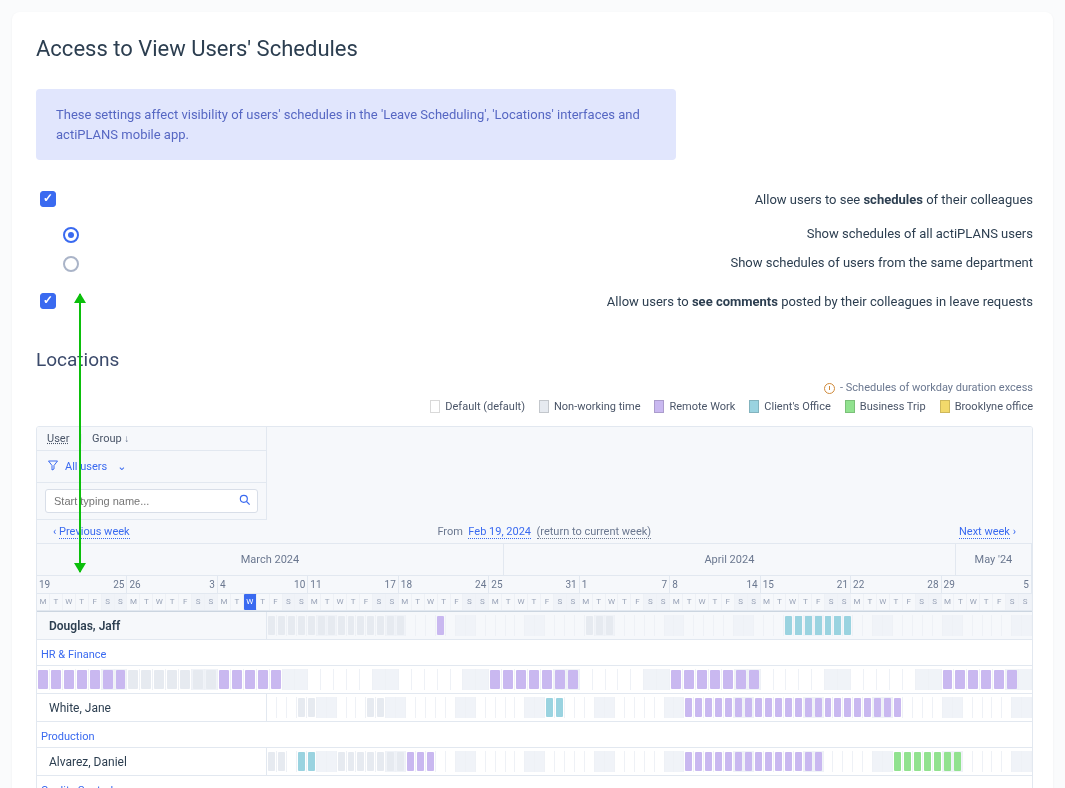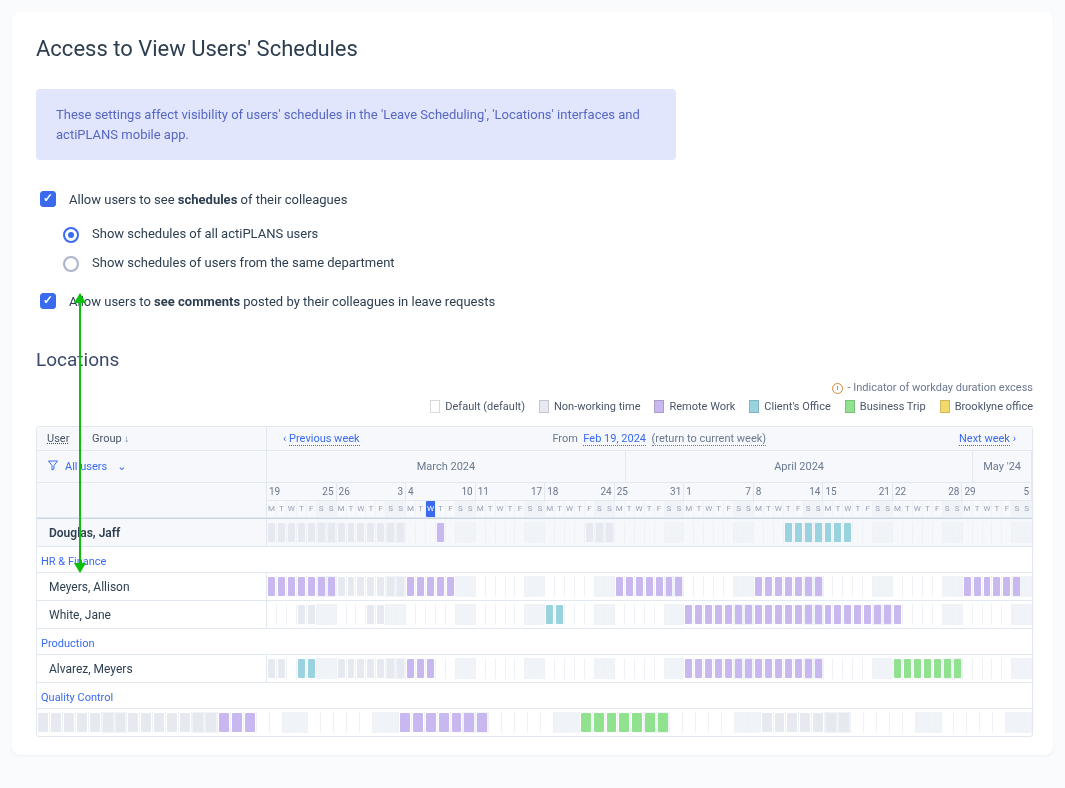--- a/index.html
+++ b/index.html
@@ -39,20 +39,21 @@
     font-size: 13px;
     line-height: 1.5;
     max-width: 640px;
     margin-bottom: 28px;
   }
   .setting-row {
     display: flex;
     align-items: center;
     gap: 10px;
     margin-bottom: 14px;
+    justify-content: space-between;
   }
   .setting-row.sub { margin-left: 22px; margin-bottom: 10px; }
   .setting-row.sub:last-of-type { margin-bottom: 20px; }
   input[type="checkbox"].cb {
     appearance: none;
     width: 16px; height: 16px;
     border: 1px solid #3a6af0;
     border-radius: 3px;
     background: #3a6af0;
     position: relative;
@@ -130,20 +131,21 @@
   .sched {
     border: 1px solid #e2e8f0;
     border-radius: 3px;
     overflow: hidden;
     font-size: 11px;
   }
   .sched-top {
     display: flex;
     background: #f6f8fb;
     border-bottom: 1px solid #e2e8f0;
+    flex-direction: column;
   }
   .left-col {
     width: 230px;
     flex-shrink: 0;
     border-right: 1px solid #e2e8f0;
   }
   .right-col {
     flex: 1;
     min-width: 0;
   }
@@ -351,21 +353,21 @@
     <input type="checkbox" class="cb" checked="" style="">
     <label>
       <span>Allow users to </span><b>see comments</b><span> posted by their colleagues in leave requests</span>
     </label>
   </div>
 
   <h2>Locations</h2>
 
   <div class="excess-row">
     <span class="clock-icon"></span>
-    <span>- Indicator of workday duration excess</span>
+    <span>- Schedules of workday duration excess</span>
   </div>
 
   <div class="legend" id="legend"><span class="legend-item">
         <span class="swatch" style="background: rgb(255, 255, 255);"></span>
         <span>Default (default)</span>
       </span><span class="legend-item">
         <span class="swatch" style="background: rgb(230, 234, 240);"></span>
         <span>Non-working time</span>
       </span><span class="legend-item">
         <span class="swatch" style="background: rgb(201, 184, 240);"></span>
@@ -391,20 +393,31 @@
         </div>
         <div class="filter-row">
           <span class="funnel-icon">
             <svg width="12" height="12" viewBox="0 0 24 24" fill="none" stroke="#3a6af0" stroke-width="2">
                 <polygon points="3 4 21 4 14 13 14 20 10 22 10 13 3 4"></polygon>
               </svg>
           </span>
           <span>All users</span>
           <span class="chev"></span>
         </div>
+        <div class="search-row">
+          <div class="search-wrap">
+            <input type="text" placeholder="Start typing name..." style="">
+            <span class="mag">
+              <svg width="14" height="14" viewBox="0 0 24 24" fill="none" stroke="#3a6af0" stroke-width="2">
+                  <circle cx="10" cy="10" r="6"></circle>
+                  <line x1="20" y1="20" x2="15" y2="15"></line>
+                </svg>
+            </span>
+          </div>
+        </div>
       </div>
       <div class="right-col">
         <div class="nav-row">
           <span><span style="color:#3a6af0">‹</span> <a>Previous week</a></span>
           <span class="center">
             <span>From</span>&nbsp;&nbsp;<strong>Feb 19, 2024</strong>&nbsp;&nbsp;<span class="ret">(return to current week)</span>
           </span>
           <span><a>Next week</a> <span style="color:#3a6af0">›</span></span>
         </div>
         <div class="months-row" id="months">
@@ -672,21 +685,20 @@
             <div class="daybox"></div>
             <div class="daybox"></div>
             <div class="daybox"></div>
             <div class="daybox"></div>
             <div class="daybox we"></div>
             <div class="daybox we"></div>
           </div>
         </div>
         <div class="group-row">HR &amp; Finance</div>
         <div class="body-row">
-          <div class="left">Meyers, Allison</div>
           <div class="right">
             <div class="daybox">
               <div class="bar" style="background: rgb(201, 184, 240);"></div>
             </div>
             <div class="daybox">
               <div class="bar" style="background: rgb(201, 184, 240);"></div>
             </div>
             <div class="daybox">
               <div class="bar" style="background: rgb(201, 184, 240);"></div>
             </div>
@@ -971,21 +983,21 @@
             <div class="daybox"></div>
             <div class="daybox"></div>
             <div class="daybox"></div>
             <div class="daybox"></div>
             <div class="daybox we"></div>
             <div class="daybox we"></div>
           </div>
         </div>
         <div class="group-row">Production</div>
         <div class="body-row">
-          <div class="left">Alvarez, Meyers</div>
+          <div class="left">Alvarez, Daniel</div>
           <div class="right">
             <div class="daybox">
               <div class="bar" style="background: rgb(230, 234, 240);"></div>
             </div>
             <div class="daybox">
               <div class="bar" style="background: rgb(230, 234, 240);"></div>
             </div>
             <div class="daybox"></div>
             <div class="daybox">
               <div class="bar" style="background: rgb(154, 211, 224);"></div>

